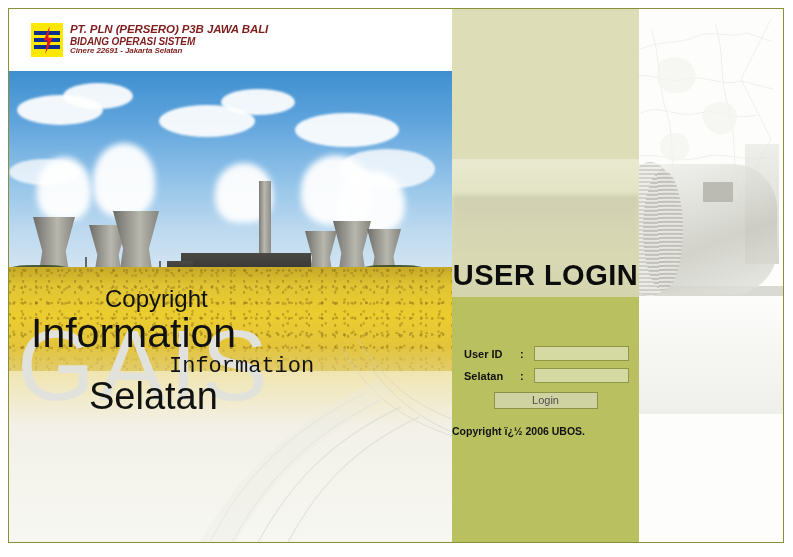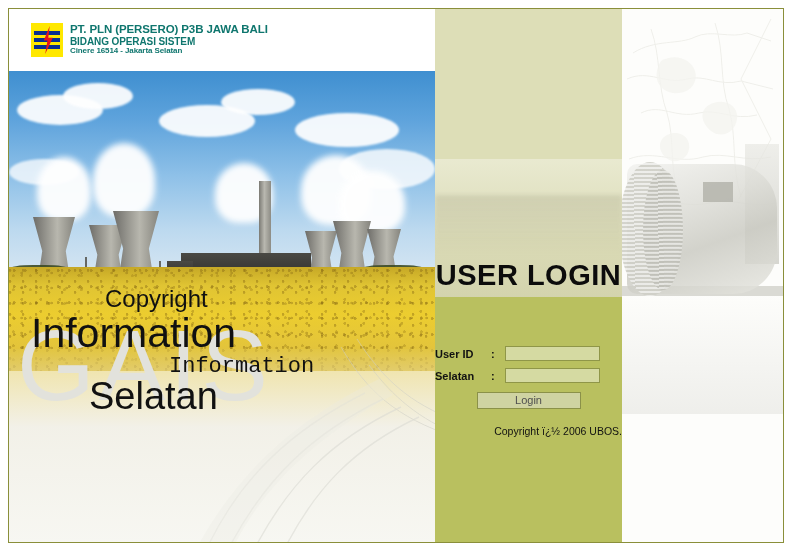--- a/index.html
+++ b/index.html
@@ -308,31 +308,32 @@
     position: absolute;
     left: 10px;
     top: 3px;
     width: 14px;
     height: 28px;
     background: #e8131a;
     clip-path: polygon(62% 0%, 20% 52%, 46% 52%, 30% 100%, 84% 42%, 52% 42%);
   }
   .brand-text {
     margin-left: 7px;
-    color: #0f766e;
+    color: #7f1d1d;
     line-height: 1.12;
+    font-style: italic;
   }
   .bt1 { font-size: 11.5px; font-weight: bold; letter-spacing: -.1px; }
   .bt2 { font-size: 10px; font-weight: bold; letter-spacing: -.1px; }
   .bt3 { font-size: 8px; font-weight: bold; letter-spacing: -.1px; }
 
   
   .panel {
     position: absolute;
-    left: 426px;
+    left: 443px;
     top: 0;
     width: 158px;
     height: 535px;
     z-index: 10;
   }
   .panel-top {
     position: absolute;
     left: 0; top: 0;
     width: 187px;
     height: 288px;
@@ -375,21 +376,21 @@
   .form {
     position: absolute;
     left: 0;
     top: 337px;
     width: 187px;
   }
   .form-row {
     display: flex;
     align-items: center;
     margin-bottom: 7px;
-    padding-left: 0;
+    padding-left: 12px;
   }
   .f-label {
     width: 56px;
     font-size: 11px;
     font-weight: bold;
     color: #111111;
   }
   .f-colon {
     width: 14px;
     font-size: 11px;
@@ -419,23 +420,23 @@
     border: 1px solid #8b9149;
     font-family: "Liberation Sans", sans-serif;
     font-size: 11px;
     color: #4f4f4f;
     cursor: pointer;
     padding: 0;
     line-height: 15px;
   }
   .copyright {
     margin-top: 16px;
-    text-align: right;
+    text-align: left;
     font-size: 10.5px;
-    font-weight: normal;
+    font-weight: bold;
     color: #111111;
   }
 </style>
 </head>
 <body>
 
 <div id="page">
 
   <div class="white-base"></div>
 
@@ -537,21 +538,21 @@
   <div class="brand">
     <div class="logo">
       <div class="bar b1"></div>
       <div class="bar b2"></div>
       <div class="bar b3"></div>
       <div class="bolt"></div>
     </div>
     <div class="brand-text">
       <div class="bt1">PT. PLN (PERSERO) P3B JAWA BALI</div>
       <div class="bt2">BIDANG OPERASI SISTEM</div>
-      <div class="bt3">Cinere 16514 - Jakarta Selatan</div>
+      <div class="bt3">Cinere 22691 - Jakarta Selatan</div>
     </div>
   </div>
 
   <div class="panel">
     <div class="panel-top">
       <div class="panel-top-tex"></div>
       <div class="panel-top-streak"></div>
     </div>
     <div class="panel-bottom"></div>
 

